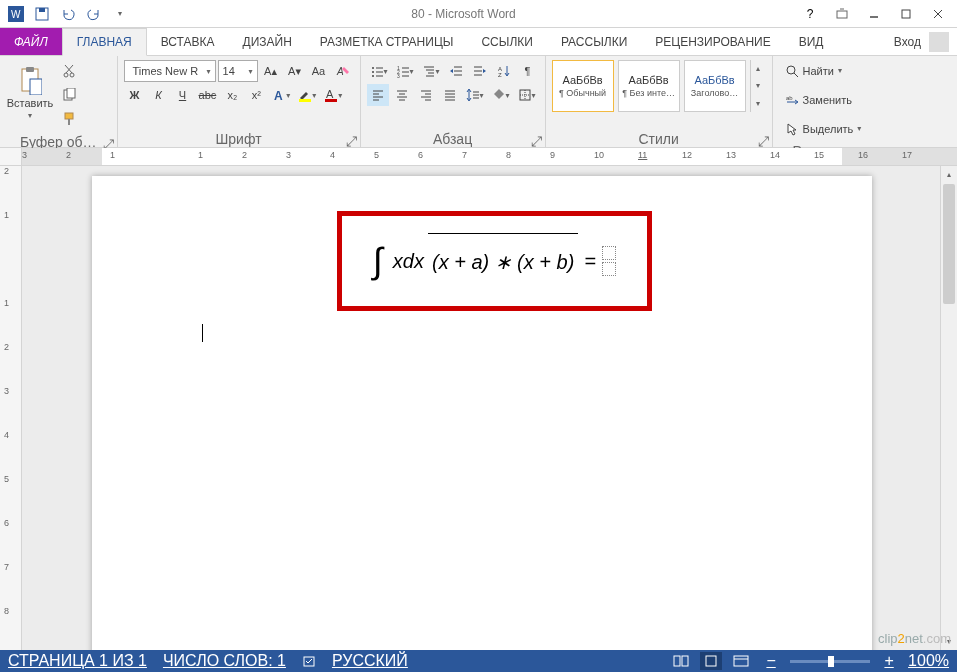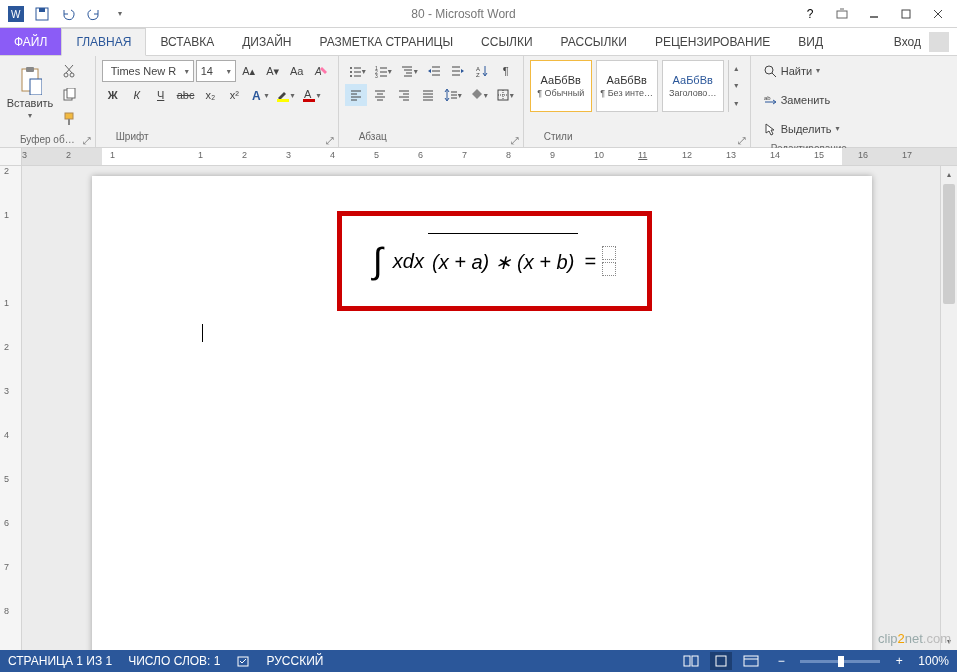--- a/index.html
+++ b/index.html
@@ -7,28 +7,28 @@
 
 .titlebar { height: 28px; background: #fff; display: flex; align-items: center; border-bottom: 1px solid #d4d4d4; }
 .qat { display: flex; align-items: center; gap: 2px; padding-left: 4px; }
 .qat-btn { width: 24px; height: 22px; display: flex; align-items: center; justify-content: center; cursor: pointer; }
 .win-title { flex: 1; text-align: center; color: #777; font-size: 12px; }
 .win-ctrl { display: flex; align-items: center; gap: 2px; padding-right: 4px; }
 .win-ctrl .qat-btn { width: 30px; }
 
 .tabs { height: 28px; background: #fff; display: flex; align-items: stretch; border-bottom: 1px solid #d4d4d4; }
 .tab { padding: 0 14px; display: flex; align-items: center; font-size: 12px; color: #444; cursor: pointer; text-transform: uppercase; }
-.tab.file { background: #8b5cf6; color: #fff; }
+.tab.file { background: #a21caf; color: #fff; font-style: italic; }
 .tab.active { border: 1px solid #d4d4d4; border-bottom: 1px solid #f1f1f1; background: #f1f1f1; color: #2b579a; margin-bottom: -1px; }
 .tabs-right { margin-left: auto; display: flex; align-items: center; padding-right: 8px; gap: 8px; color: #444; }
 
 .ribbon { height: 92px; background: #f1f1f1; display: flex; border-bottom: 1px solid #d4d4d4; }
 .group { border-right: 1px solid #d4d4d4; display: flex; flex-direction: column; }
 .group-body { flex: 1; display: flex; align-items: flex-start; padding: 4px 6px; gap: 4px; }
-.group-label { height: 16px; font-size: 10px; color: #666; position: relative; padding: 0 20px; }
+.group-label { height: 16px; font-size: 14px; color: #666; text-align: center; position: relative; padding: 0 20px; }
 .group-label .launcher { position: absolute; right: 2px; bottom: 0; width: 12px; height: 12px; cursor: pointer; display:flex;align-items:center;justify-content:center;}
 .big-btn { display: flex; flex-direction: column; align-items: center; justify-content: center; width: 48px; height: 66px; cursor: pointer; font-size: 11px; color: #444; gap: 2px; }
 .rows { display: flex; flex-direction: column; gap: 2px; }
 .row { display: flex; align-items: center; gap: 2px; height: 22px; }
 .sbtn { min-width: 22px; height: 22px; display: flex; align-items: center; justify-content: center; cursor: pointer; font-size: 11px; color: #444; padding: 0 3px; }
 .combo { height: 22px; border: 1px solid #ababab; background: #fff; display: flex; align-items: center; padding: 0 4px; font-size: 11px; color: #444; }
 .font-combo { width: 92px; justify-content: space-between; padding-left: 8px; }
 .size-combo { width: 40px; justify-content: space-between; }
 .dd { font-size: 8px; color: #666; }
 
@@ -62,21 +62,21 @@
 .frac .den { border-top: 1px solid #000; padding: 16px 4px; }
 .ph-frac { display:inline-flex; flex-direction:column; gap:2px; }
 .ph { width:14px; height:14px; border:1px dotted #888; }
 .cursor-line{position:absolute;left:110px;top:148px;width:1px;height:18px;background:#000;}
 
 .vscroll { position:absolute; top:166px; right:0; width:17px; bottom:22px; background:#f0f0f0; border-left:1px solid #d4d4d4;}
 .vscroll .thumb{position:absolute;top:18px;left:2px;right:2px;height:120px;background:#cdcdcd;border-radius:2px;}
 .vscroll .arr{position:absolute;left:0;right:0;height:17px;display:flex;align-items:center;justify-content:center;font-size:8px;color:#666;cursor:pointer;}
 .vscroll .arr.up{top:0;} .vscroll .arr.dn{bottom:0;}
 
-.statusbar { position:absolute; bottom:0; left:0; right:0; height:22px; background:#2b579a; color:#fff; display:flex; align-items:center; font-size:12px; padding:0 8px; gap:16px; }
+.statusbar { position:absolute; bottom:0; left:0; right:0; height:22px; background:#2b579a; color:#fff; display:flex; align-items:center; font-size:16px; padding:0 8px; gap:16px;text-decoration:underline; }
 .statusbar .right { margin-left:auto; display:flex; align-items:center; gap:8px; }
 .view-btn{width:22px;height:18px;display:flex;align-items:center;justify-content:center;cursor:pointer;}
 .zoom-slider{width:80px;height:3px;background:#6a8cc0;position:relative;}
 .zoom-slider .th{position:absolute;top:-4px;left:38px;width:6px;height:11px;background:#fff;}
 .watermark{position:absolute;right:6px;bottom:26px;font-size:13px;color:#9aa;} .watermark b{color:#f2a100;font-weight:normal;}
 
 svg { display:block; }
 </style>
 </head>
 <body>

